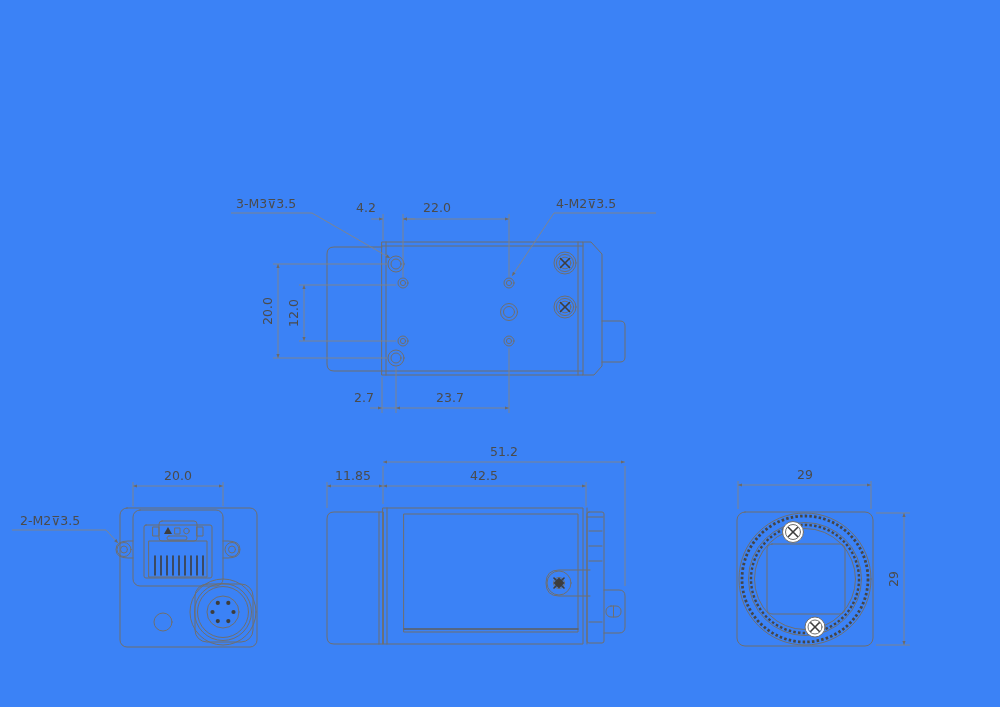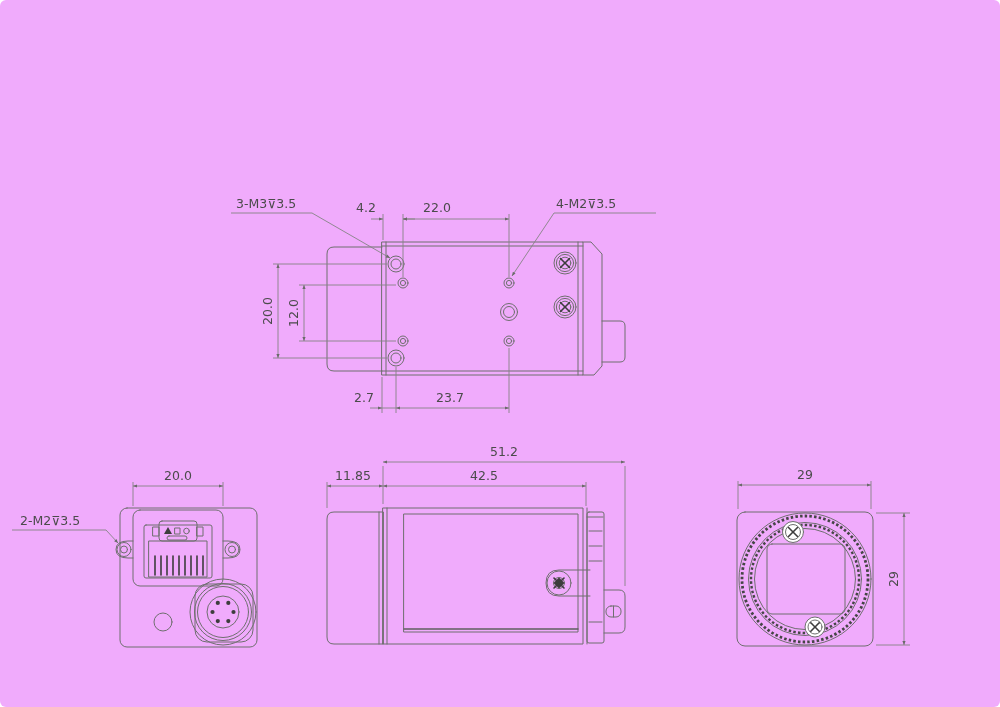--- a/index.html
+++ b/index.html
@@ -1,16 +1,16 @@
 <!DOCTYPE html>
 <html><head>
 <meta charset="utf-8">
 <style>
   html,body { margin:0; padding:0; background:#ffffff; }
-  .stage { position:relative; width:1000px; height:707px; background:#f0abfc; overflow:hidden;border-radius:6px; }
+  .stage { position:relative; width:1000px; height:707px; background:#3b82f6; overflow:hidden; }
   svg { display:block; }
   .s   { stroke:#6f6f6f; fill:none; stroke-width:1; stroke-linecap:round; stroke-linejoin:round; }
   .s2  { stroke:#5f5f5f; fill:none; stroke-width:1.4; stroke-linecap:round; }
   .sd  { stroke:#3d3d3d; fill:none; stroke-width:1.6; stroke-linecap:round; }
   .fd  { fill:#3d3d3d; stroke:none; }
   .wf  { fill:#ffffff; }
   .dim { stroke:#848484; fill:none; stroke-width:0.9; }
   .thread { fill:none; stroke:#454545; }
   .txt { font-family:"DejaVu Sans","Liberation Sans",sans-serif; font-size:12.5px; fill:#4b4b4b; }
   .txt-m { text-anchor:middle; }

